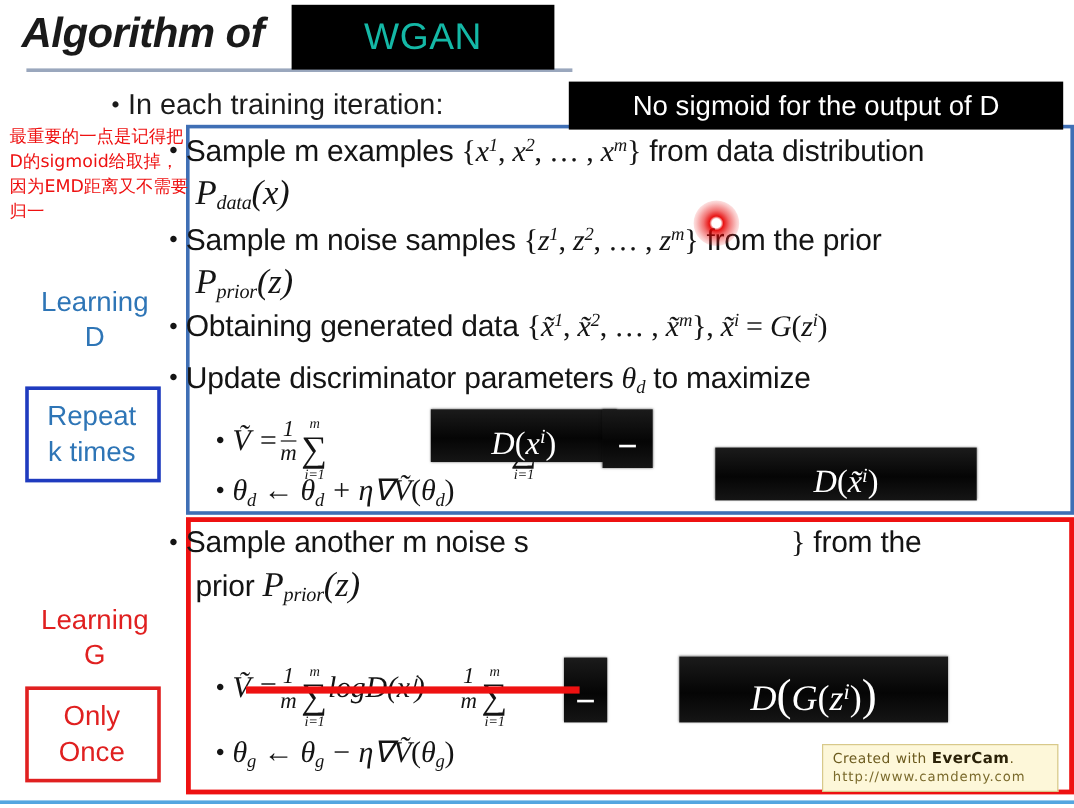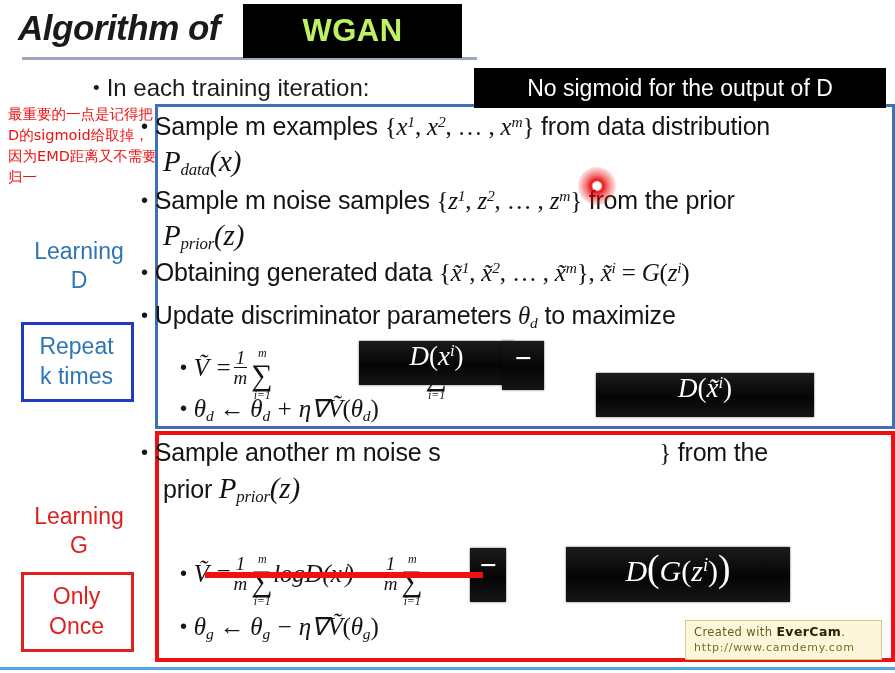--- a/index.html
+++ b/index.html
@@ -45,23 +45,23 @@
     left: 243px;
     top: 4px;
     width: 219px;
     height: 54px;
     background: #000000;
     display: flex;
     align-items: center;
     justify-content: center;
   }
   .title-cover span {
-    color: #bef264;
+    color: #14b8a6;
     font-size: 31px;
-    font-weight: bold;
+    font-weight: normal;
     font-style: normal;
     letter-spacing: 0.5px;
     font-family: "Liberation Sans", sans-serif;
     text-align: center;
   }
 
   
   .top-bullet {
     position: absolute;
     left: 93px;
@@ -212,21 +212,21 @@
   .sum .lim-bot {
     position: absolute; left: 50%; transform: translateX(-48%);
     bottom: -11px; font-size: 12px; font-style: italic; white-space: nowrap;
   }
 
   
   .blk {
     position: absolute;
     background: linear-gradient(180deg,#1b1b1b 0%, #050505 55%, #151515 100%);
     display: flex;
-    align-items: flex-start;
+    align-items: flex-end;
     justify-content: center;
     z-index: 30;
     box-shadow: 0 0 2px rgba(0,0,0,.6);
   }
   .blk .mtxt {
     color: #ffffff;
     font-family: "Liberation Serif", serif;
     font-style: italic;
     white-space: nowrap;
   }

